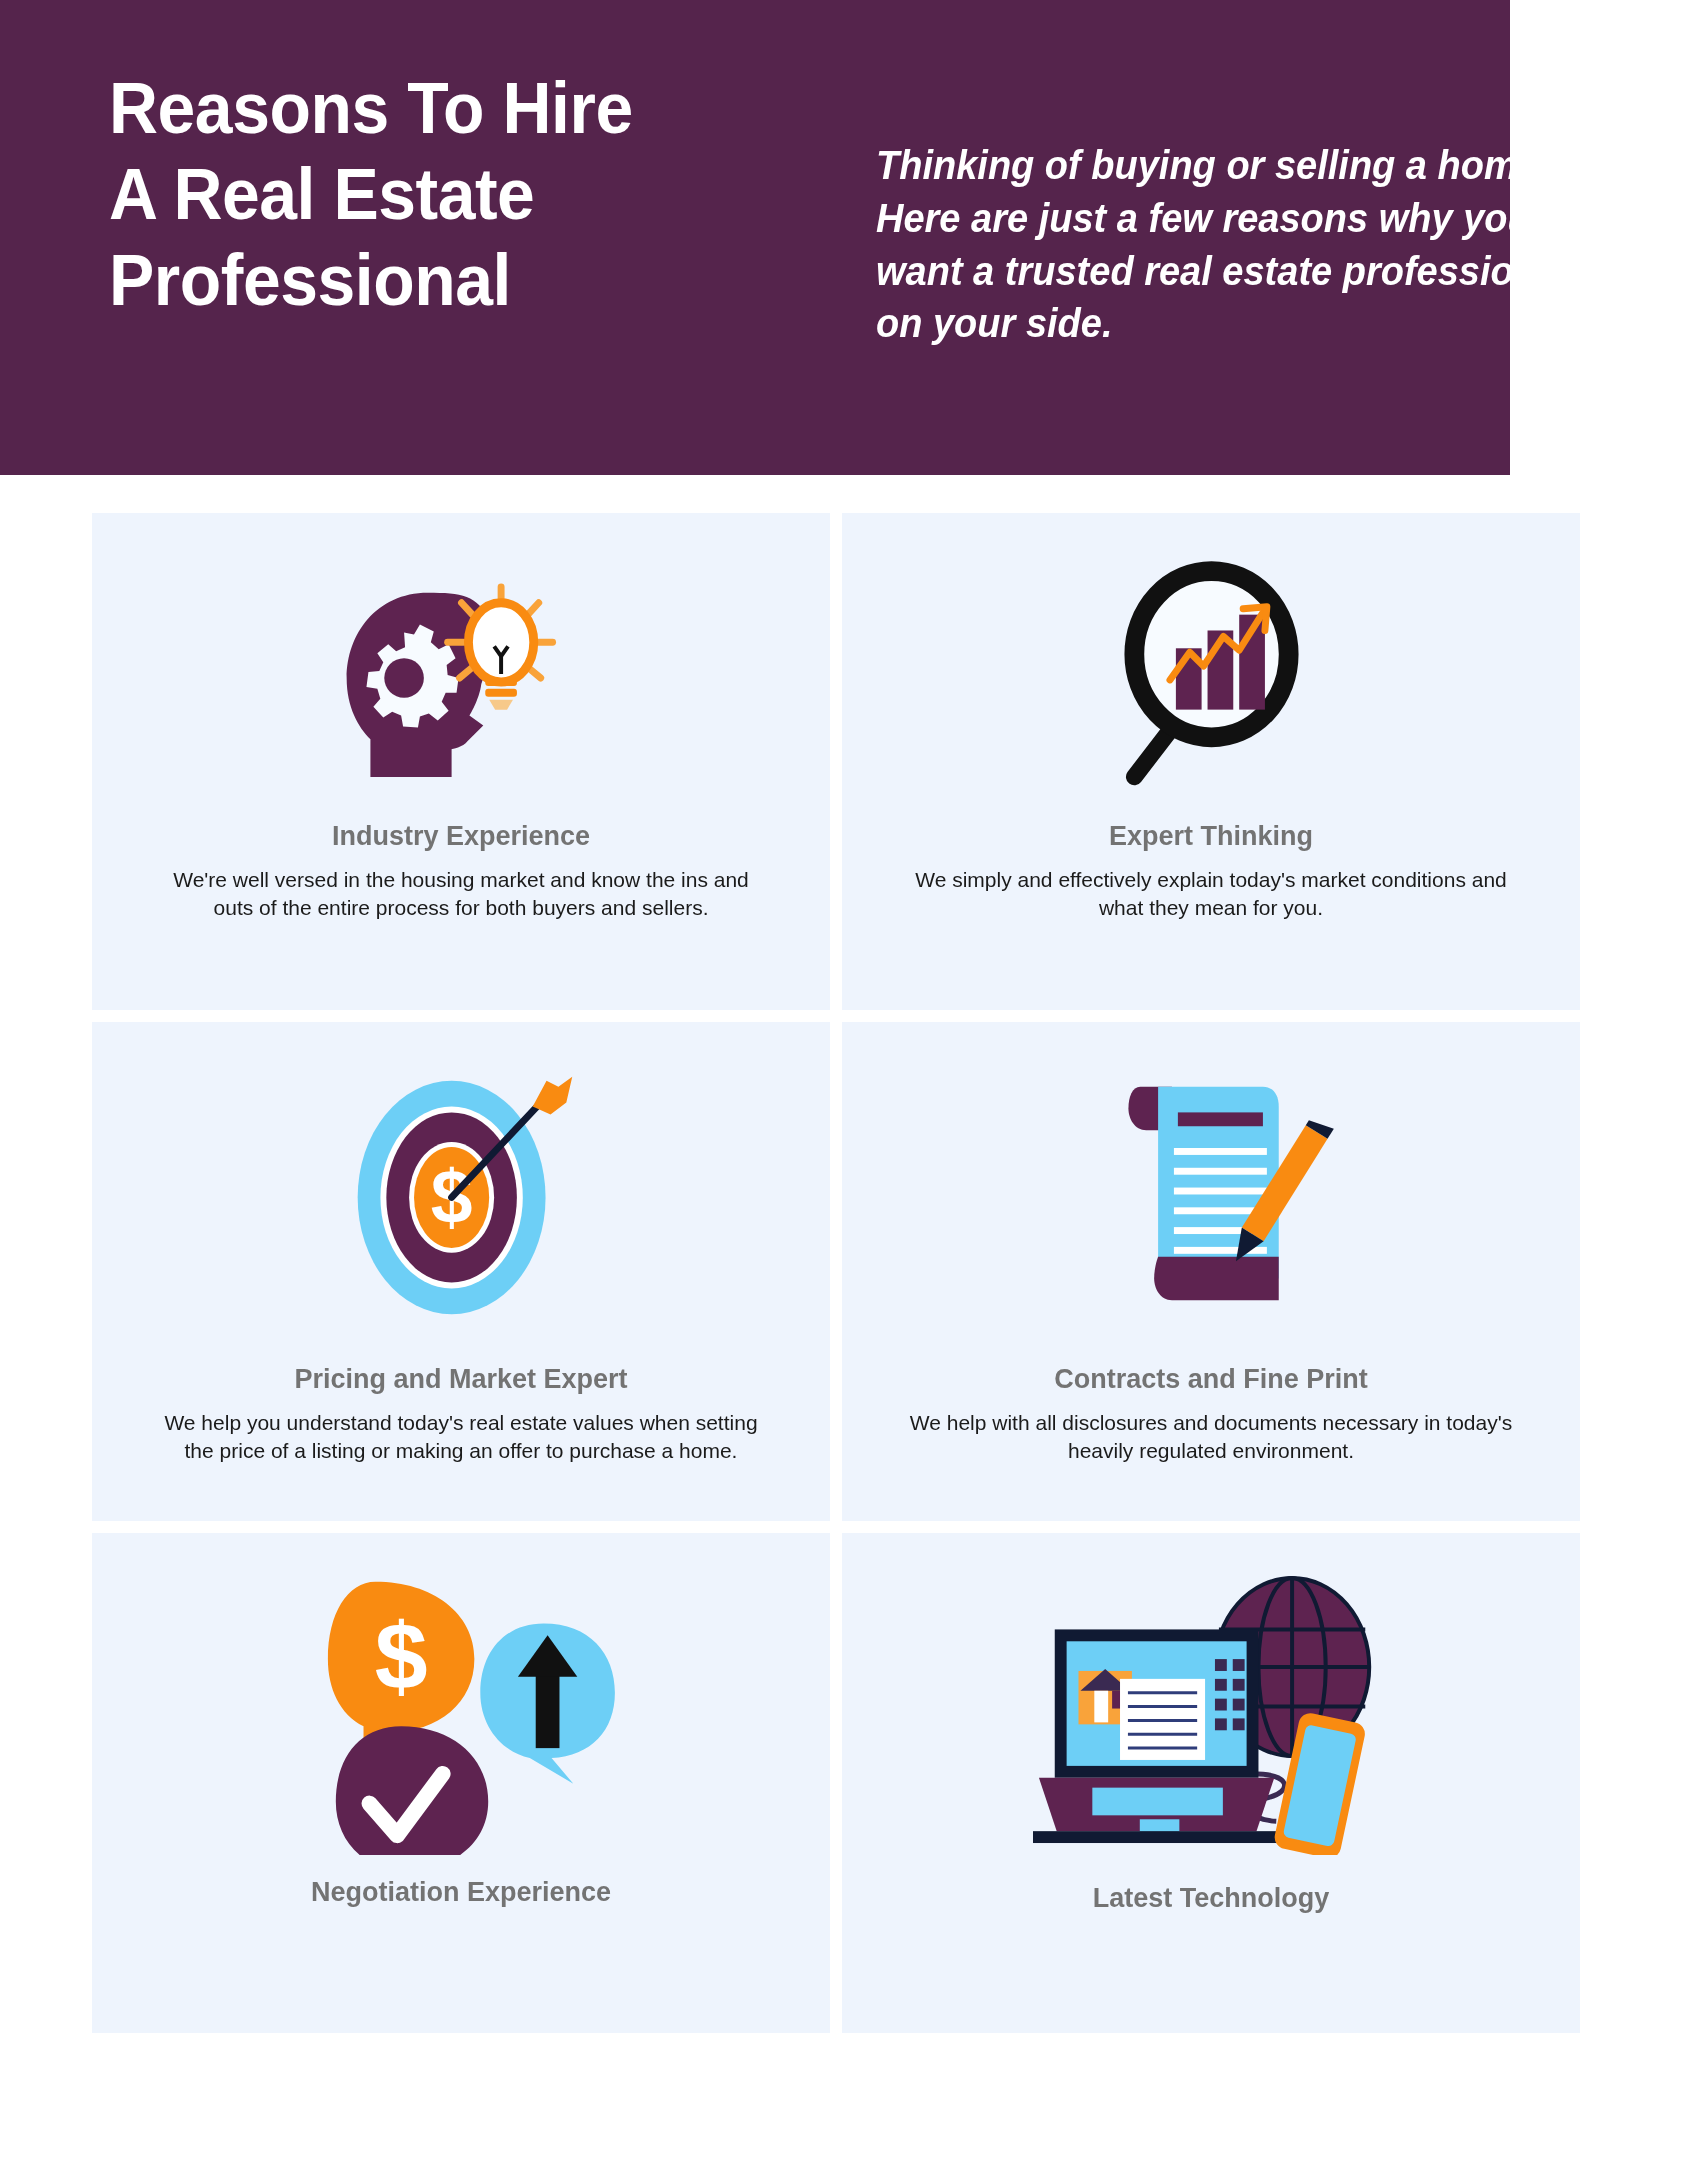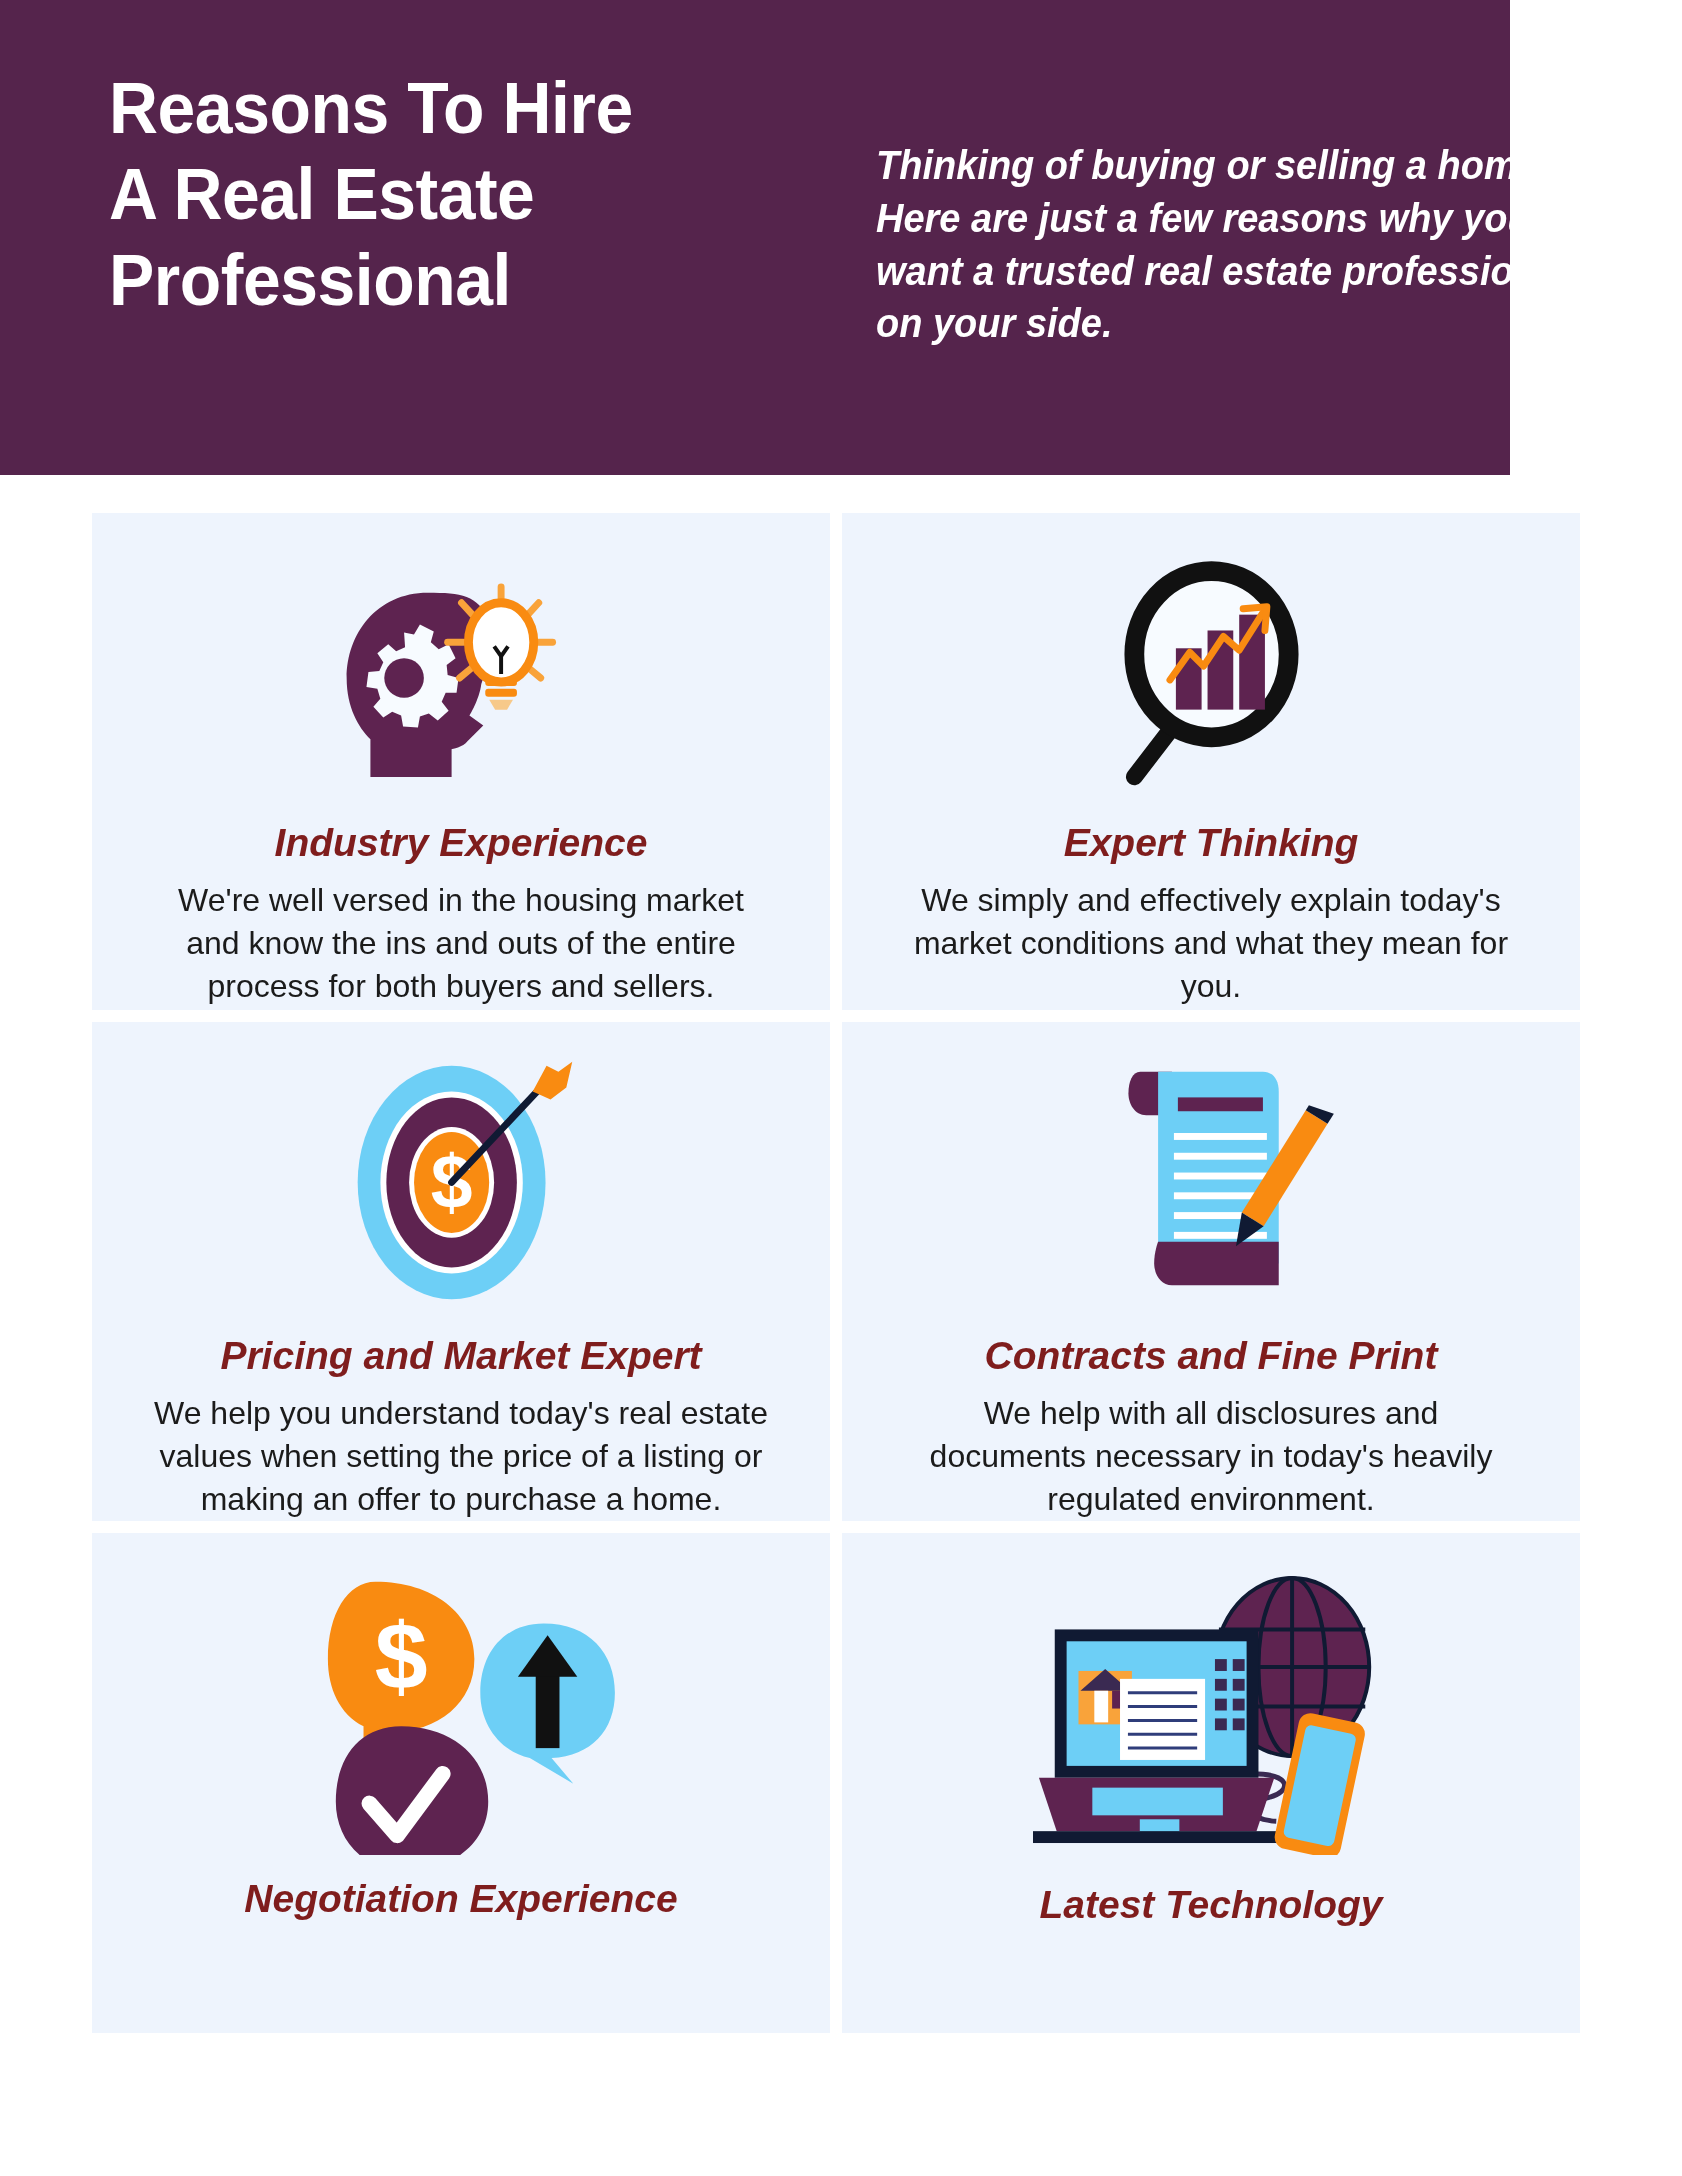--- a/index.html
+++ b/index.html
@@ -75,36 +75,35 @@
     flex-direction: column;
     align-items: center;
   }
   .icon-wrap {
     display: flex;
     align-items: center;
     justify-content: center;
     width: 100%;
   }
   .card-title {
-    color: #7f1d1d;
+    color: #737373;
     font-weight: bold;
-    font-size: 39px;
+    font-size: 27px;
     text-align: center;
     font-family: "Liberation Sans", sans-serif;
     line-height: 1.1;
-    font-style: italic;
   }
   .card-body {
     color: #1b1b1b;
-    font-size: 32px;
+    font-size: 21px;
     text-align: center;
     line-height: 1.35;
     font-family: "Liberation Sans", sans-serif;
     width: 614px;
-    margin: 0 auto;
+    margin: 12px auto;
     white-space: pre-line;
   }
 
   
   .c1 .icon-wrap { height: 267px; padding-top: 28px; }
   .c1 .card-title { margin-top: 14px; }
   .c1 .card-body  { margin-top: 14px; }
 
   .c2 .icon-wrap { height: 267px; padding-top: 28px; }
   .c2 .card-title { margin-top: 14px; }

